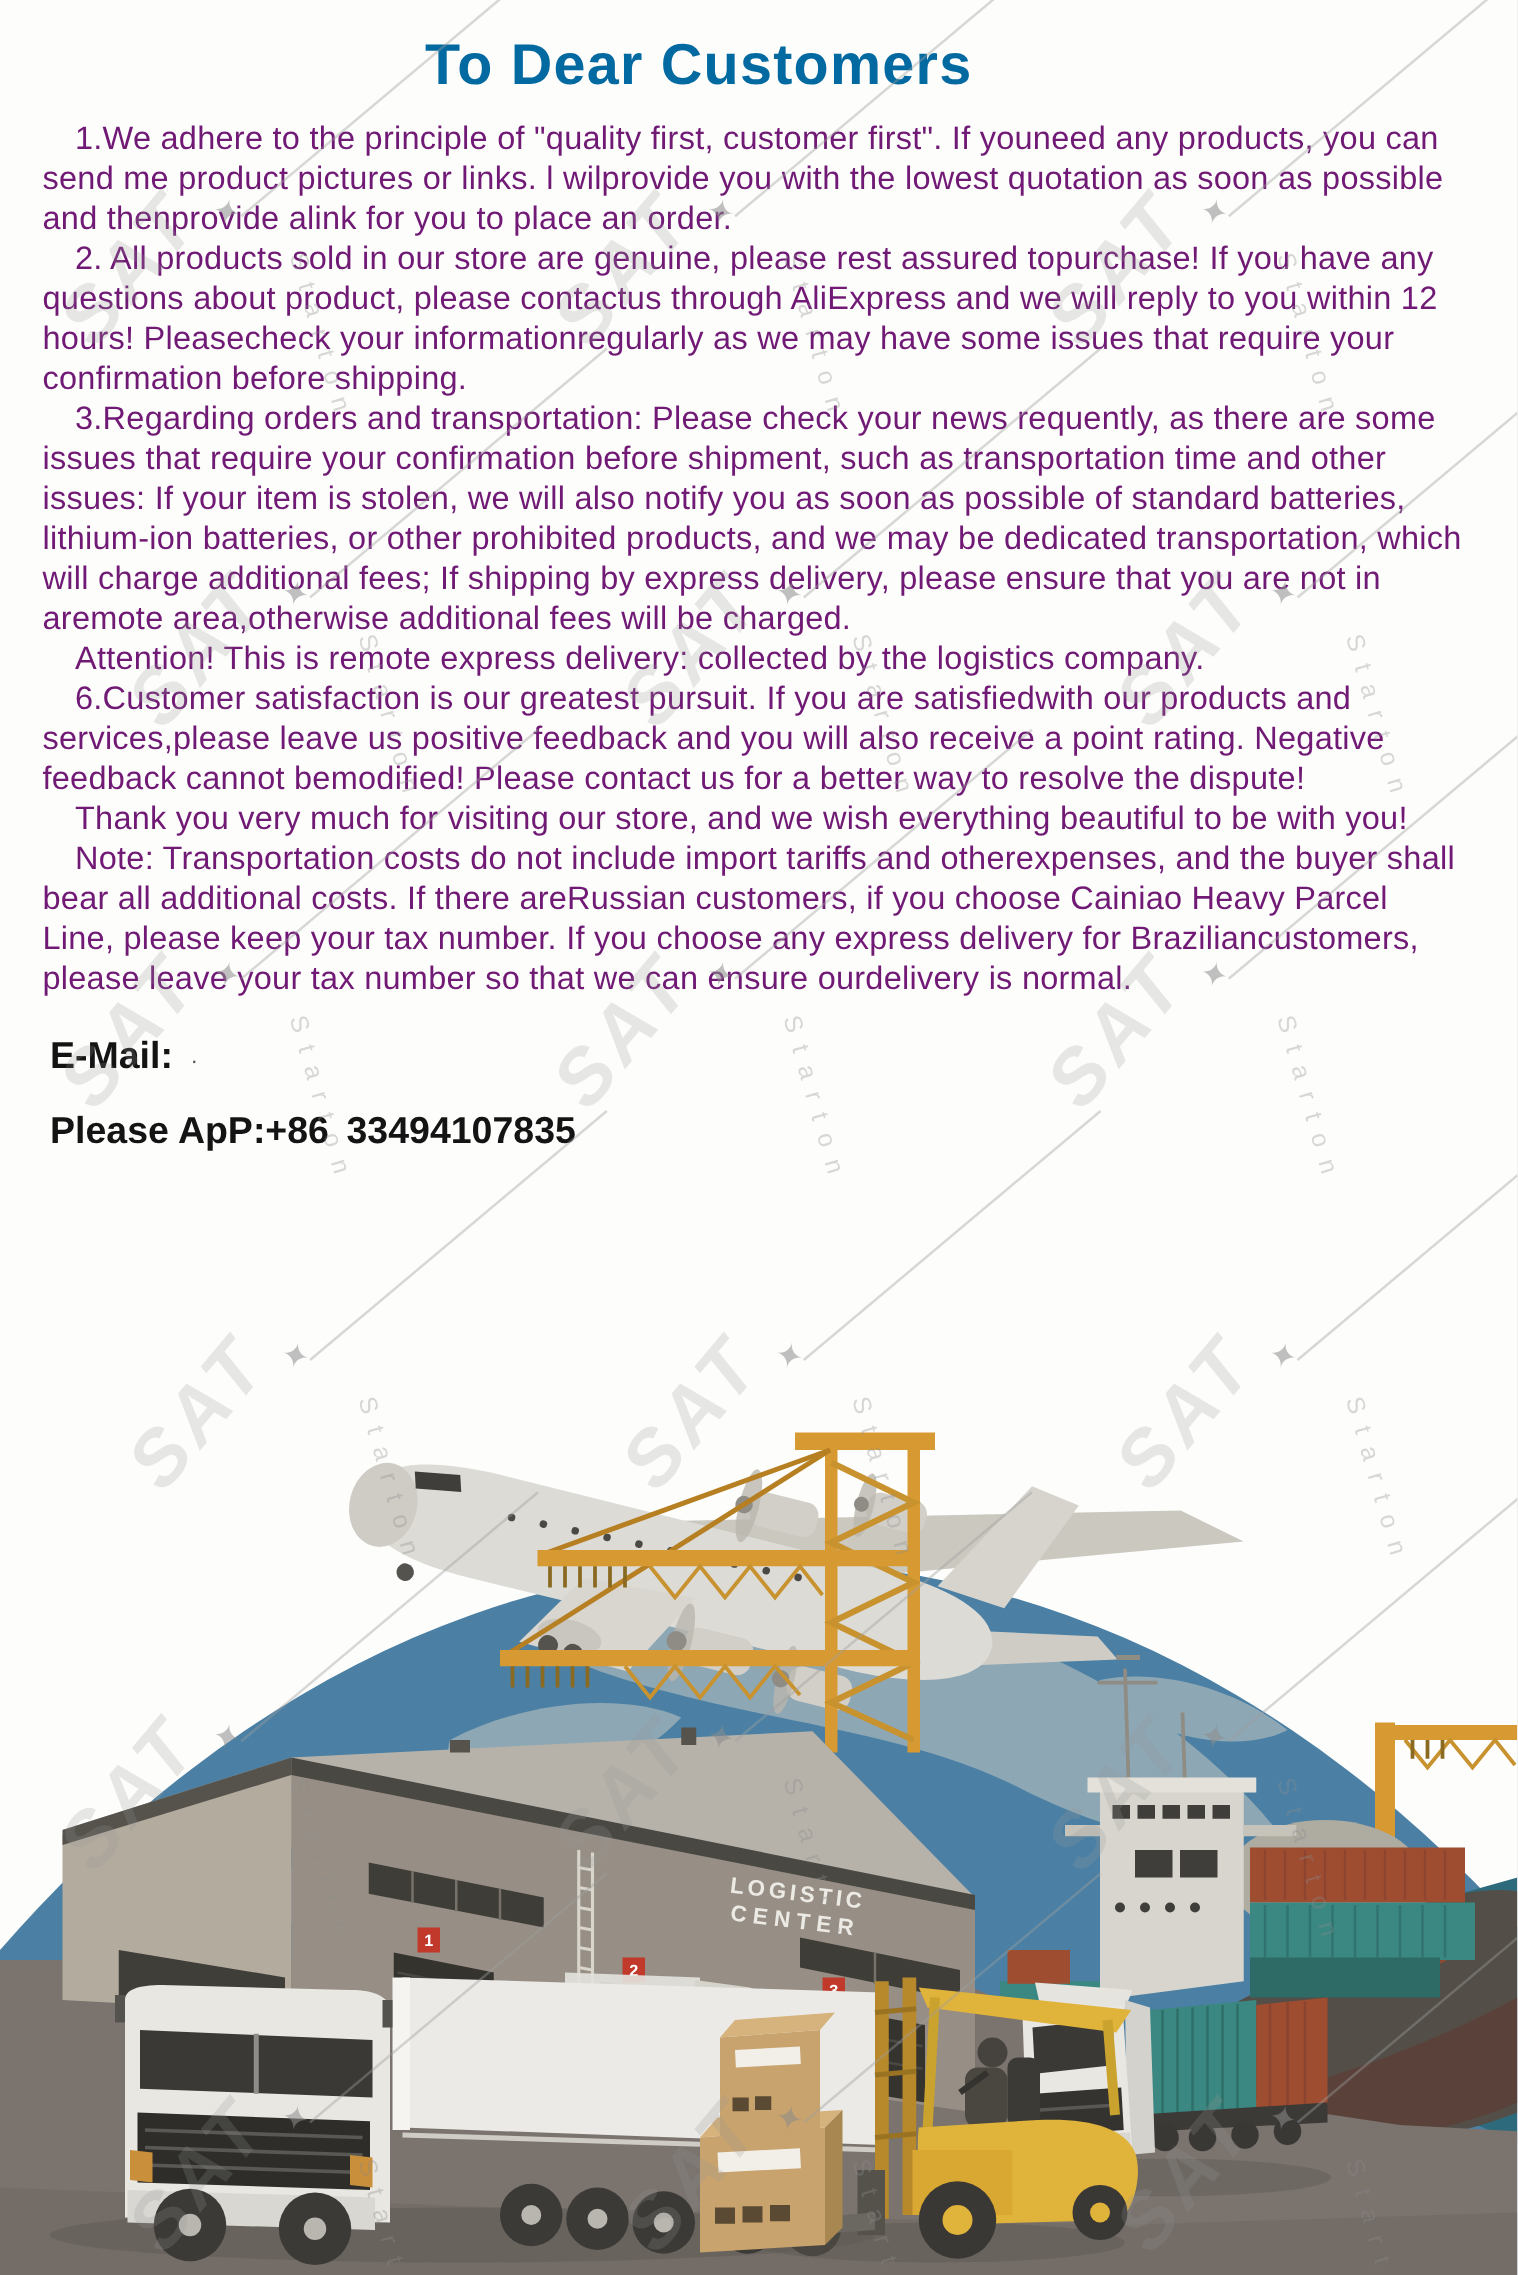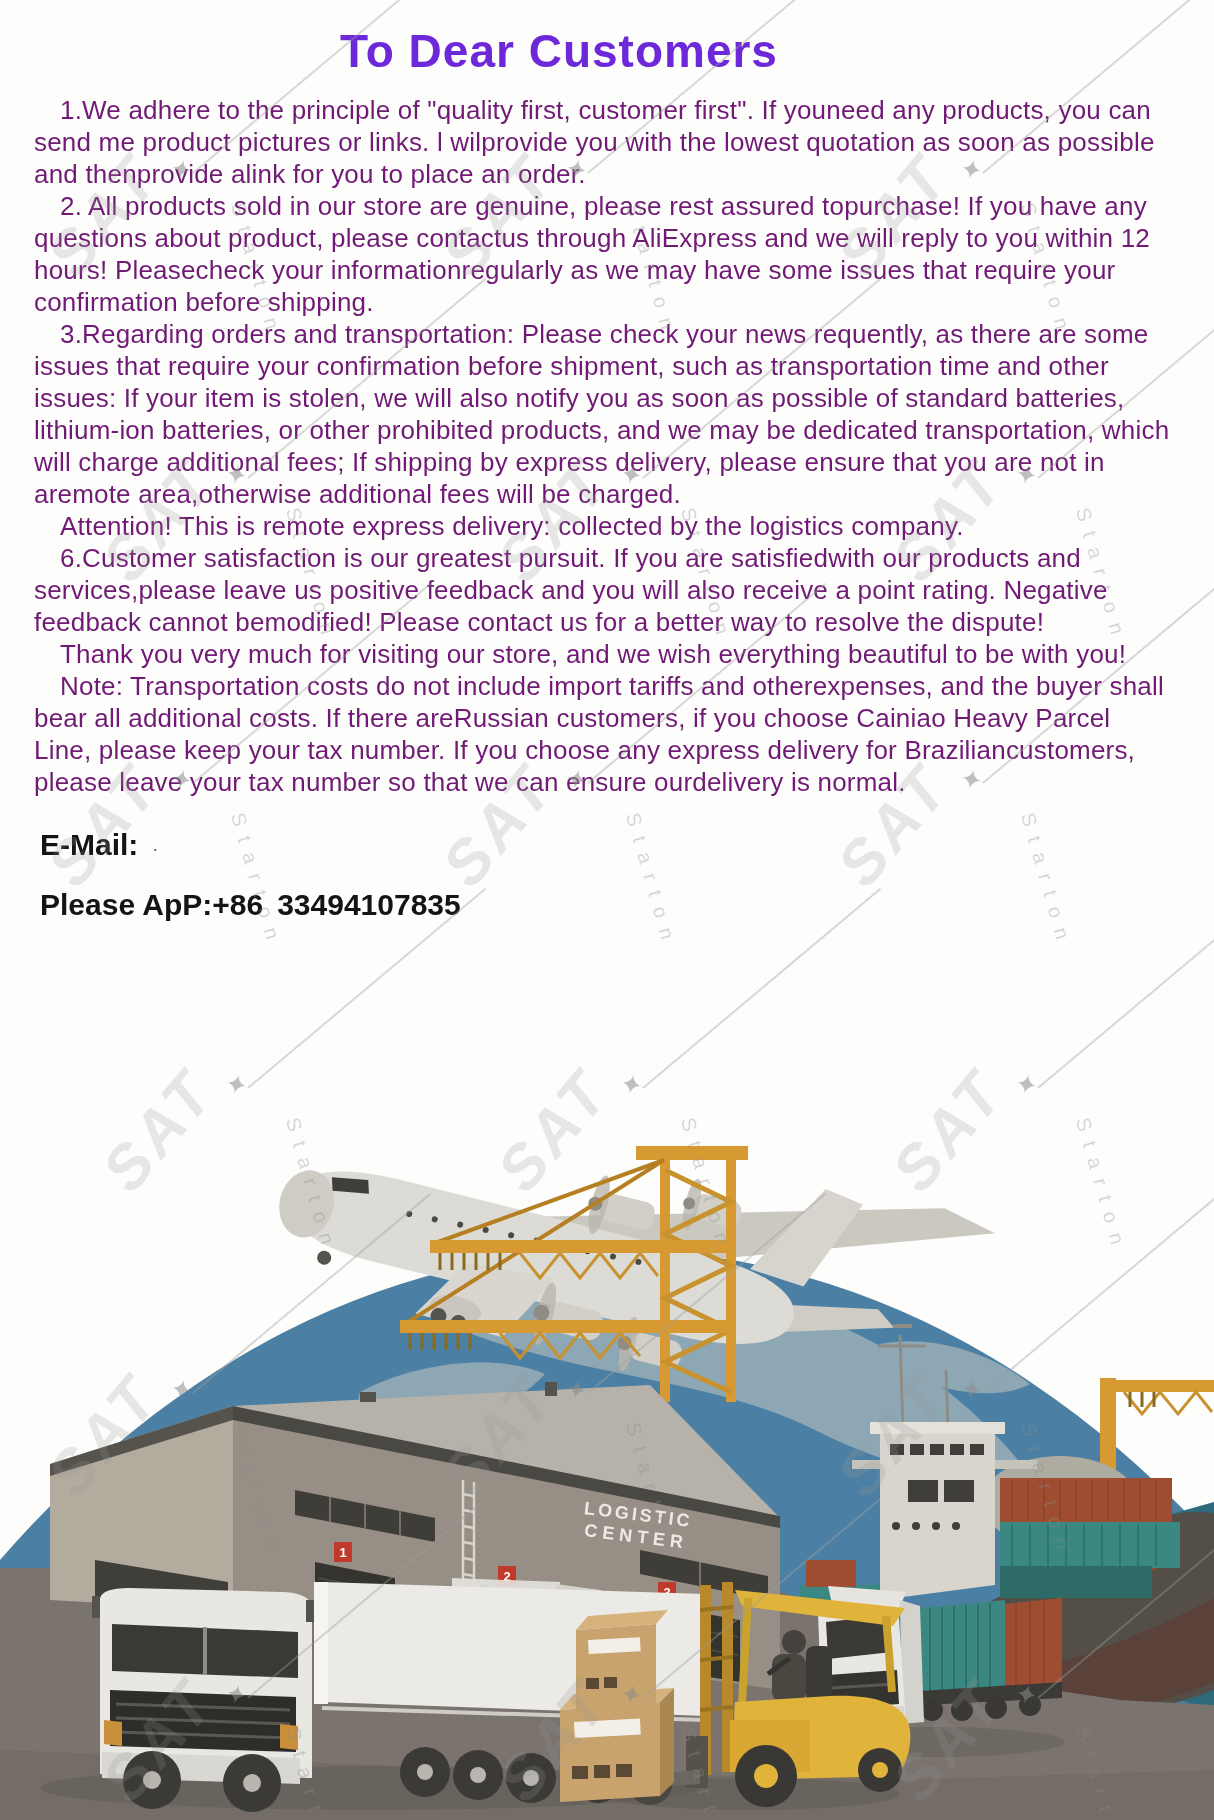--- a/index.html
+++ b/index.html
@@ -5,21 +5,21 @@
   html,body{margin:0;padding:0;background:#e8e8e8;}
   .page{
     position:relative;width:1214px;height:1820px;margin:0 auto;
     background:#fdfdfc;overflow:hidden;
     font-family:"Liberation Sans", sans-serif;color:#333;
   }
   
   .content{position:absolute;left:0;top:0;width:1214px;z-index:2;}
   .title{
     width:fit-content;margin:24px auto 16px auto;transform:translateX(-48px);
-    font-size:46px;font-weight:700;letter-spacing:1px;color:#6d28d9;
+    font-size:46px;font-weight:700;letter-spacing:1px;color:#0369a1;
   }
   .body-text{padding:0 34px;}
   .body-text p{
     margin:0;font-size:26px;line-height:32px;letter-spacing:.2px;
     color:#701a75;text-indent:26px;max-width:1140px;
   }
   .contact{margin:30px 0 0 40px;text-align:right;}
   .contact-row{display:flex;align-items:baseline;gap:14px;font-size:30px;font-weight:700;color:#141414;}
   .contact-row + .contact-row{margin-top:26px;}
   .contact-sep{font-size:18px;color:#555;font-weight:400;}

